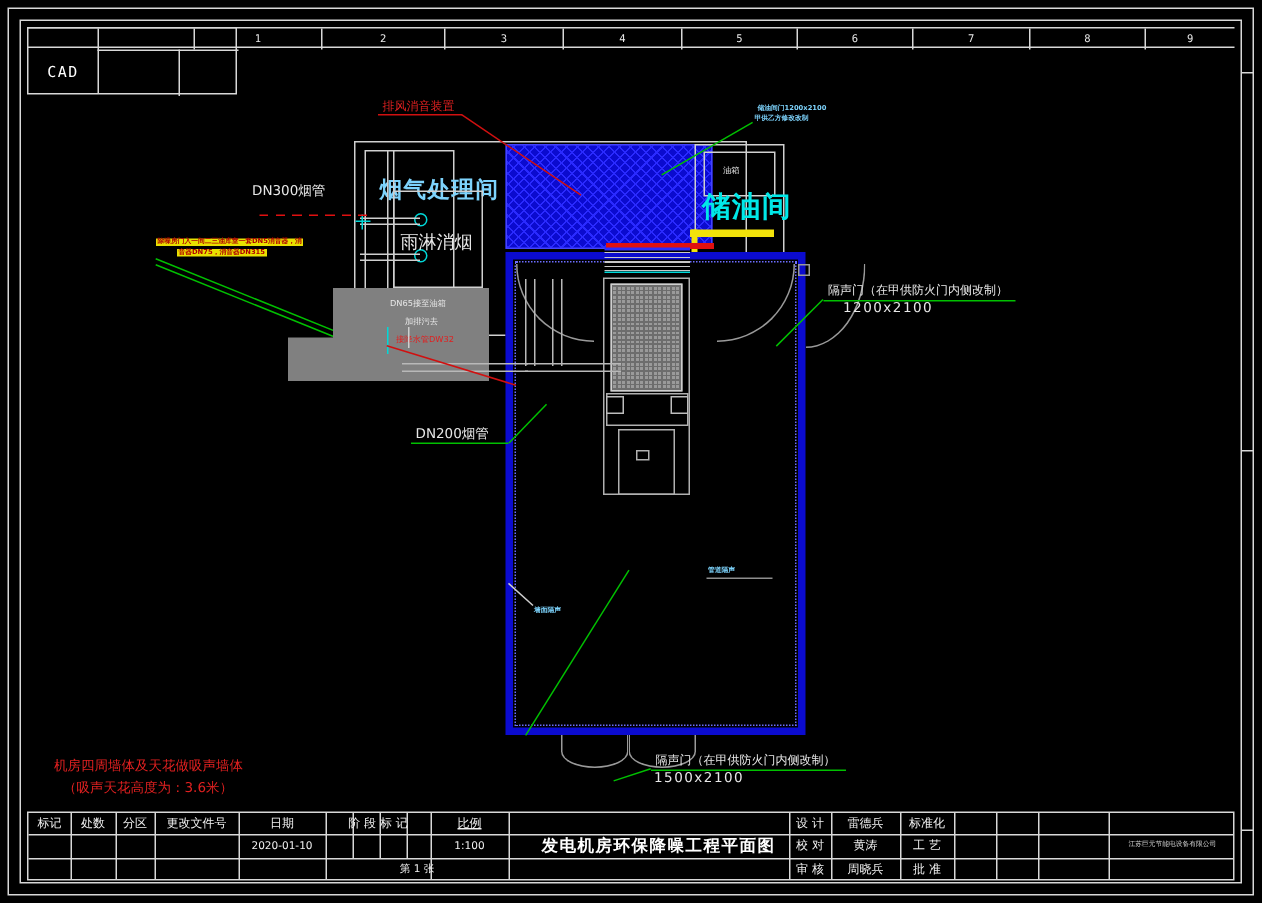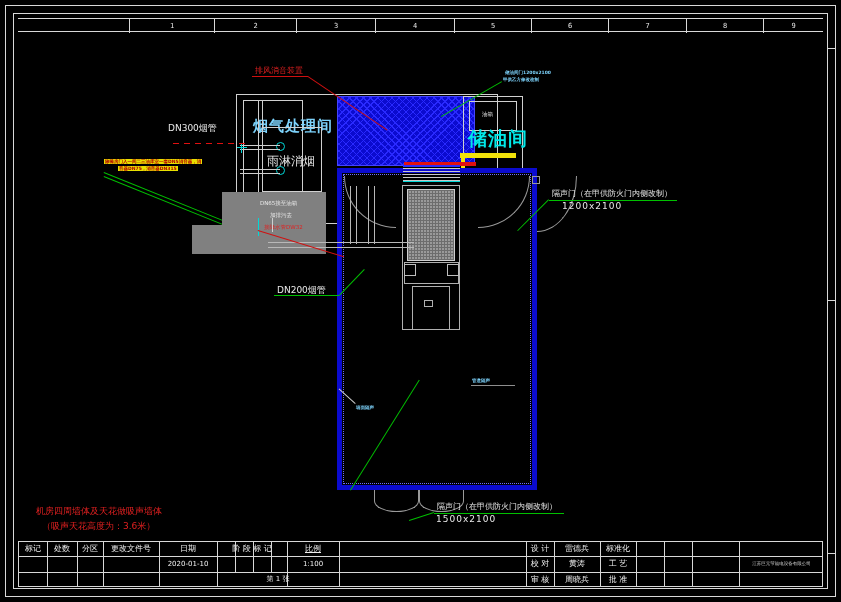--- a/index.html
+++ b/index.html
@@ -126,20 +126,26 @@
     <div class="col-cell" style="left:197px;width:82px;">2</div>
     <div class="col-cell" style="left:279px;width:79px;">3</div>
     <div class="col-cell" style="left:358px;width:79px;">4</div>
     <div class="col-cell" style="left:437px;width:77px;">5</div>
     <div class="col-cell" style="left:514px;width:77px;">6</div>
     <div class="col-cell" style="left:591px;width:78px;">7</div>
     <div class="col-cell" style="left:669px;width:77px;">8</div>
     <div class="col-cell" style="left:746px;width:59px;border-right:none;">9</div>
   </div>
 
+  <div class="abs" id="cad-box">
+    <div class="v1"></div>
+      <div class="v2"></div>
+      <div class="h1"></div>
+    <div id="cad-label">CAD</div>
+  </div>
 
   <div class="rtick" style="top:48px;"></div>
   <div class="rtick" style="top:300px;"></div>
   <div class="rtick" style="top:553px;"></div>
 
   <div class="abs" id="drawing">
 
     <div class="abs wht" id="fluegas-room"></div>
     <div class="abs wht" id="fluegas-inner"></div>
     <div class="t t-gry" style="left:253px;top:118px;font-size:15px;letter-spacing:1px;">烟气处理间</div>
@@ -277,20 +283,21 @@
     <div class="tb-cell" style="left:58px;top:0;width:26px;height:14px;line-height:14px;border-right:none;">分区</div>
     <div class="tb-cell" style="left:84px;top:0;width:56px;height:14px;line-height:14px;border-right:none;">更改文件号</div>
     <div class="tb-cell" style="left:140px;top:0;width:58px;height:14px;line-height:14px;border-right:none;">日期</div>
     <div class="tb-cell" style="left:198px;top:0;width:70px;height:14px;line-height:14px;border-right:none;">阶 段 标 记</div>
     <div class="tb-cell" style="left:268px;top:0;width:52px;height:14px;line-height:14px;border-right:none;text-decoration:underline;">比例</div>
 
     <div class="tb-cell sm" style="left:140px;top:14px;width:58px;height:16px;line-height:16px;border-right:none;">2020-01-10</div>
     <div class="tb-cell sm" style="left:268px;top:14px;width:52px;height:16px;line-height:16px;border-right:none;">1:100</div>
     <div class="tb-cell sm" style="left:198px;top:30px;width:122px;height:15px;line-height:15px;border-right:none;">第 1 张</div>
 
+    <div id="main-title" style="left:342px;top:14px;">发电机房环保降噪工程平面图</div>
 
     <div class="tbcol" style="left:507px;"></div>
     <div class="tbcol" style="left:535px;"></div>
     <div class="tbcol" style="left:581px;"></div>
     <div class="tbcol" style="left:617px;"></div>
     <div class="tbcol" style="left:645px;"></div>
     <div class="tbcol" style="left:673px;"></div>
     <div class="tbcol" style="left:720px;"></div>
 
     <div class="tb-cell" style="left:507px;top:0;width:28px;height:14px;line-height:14px;border-right:none;">设 计</div>

